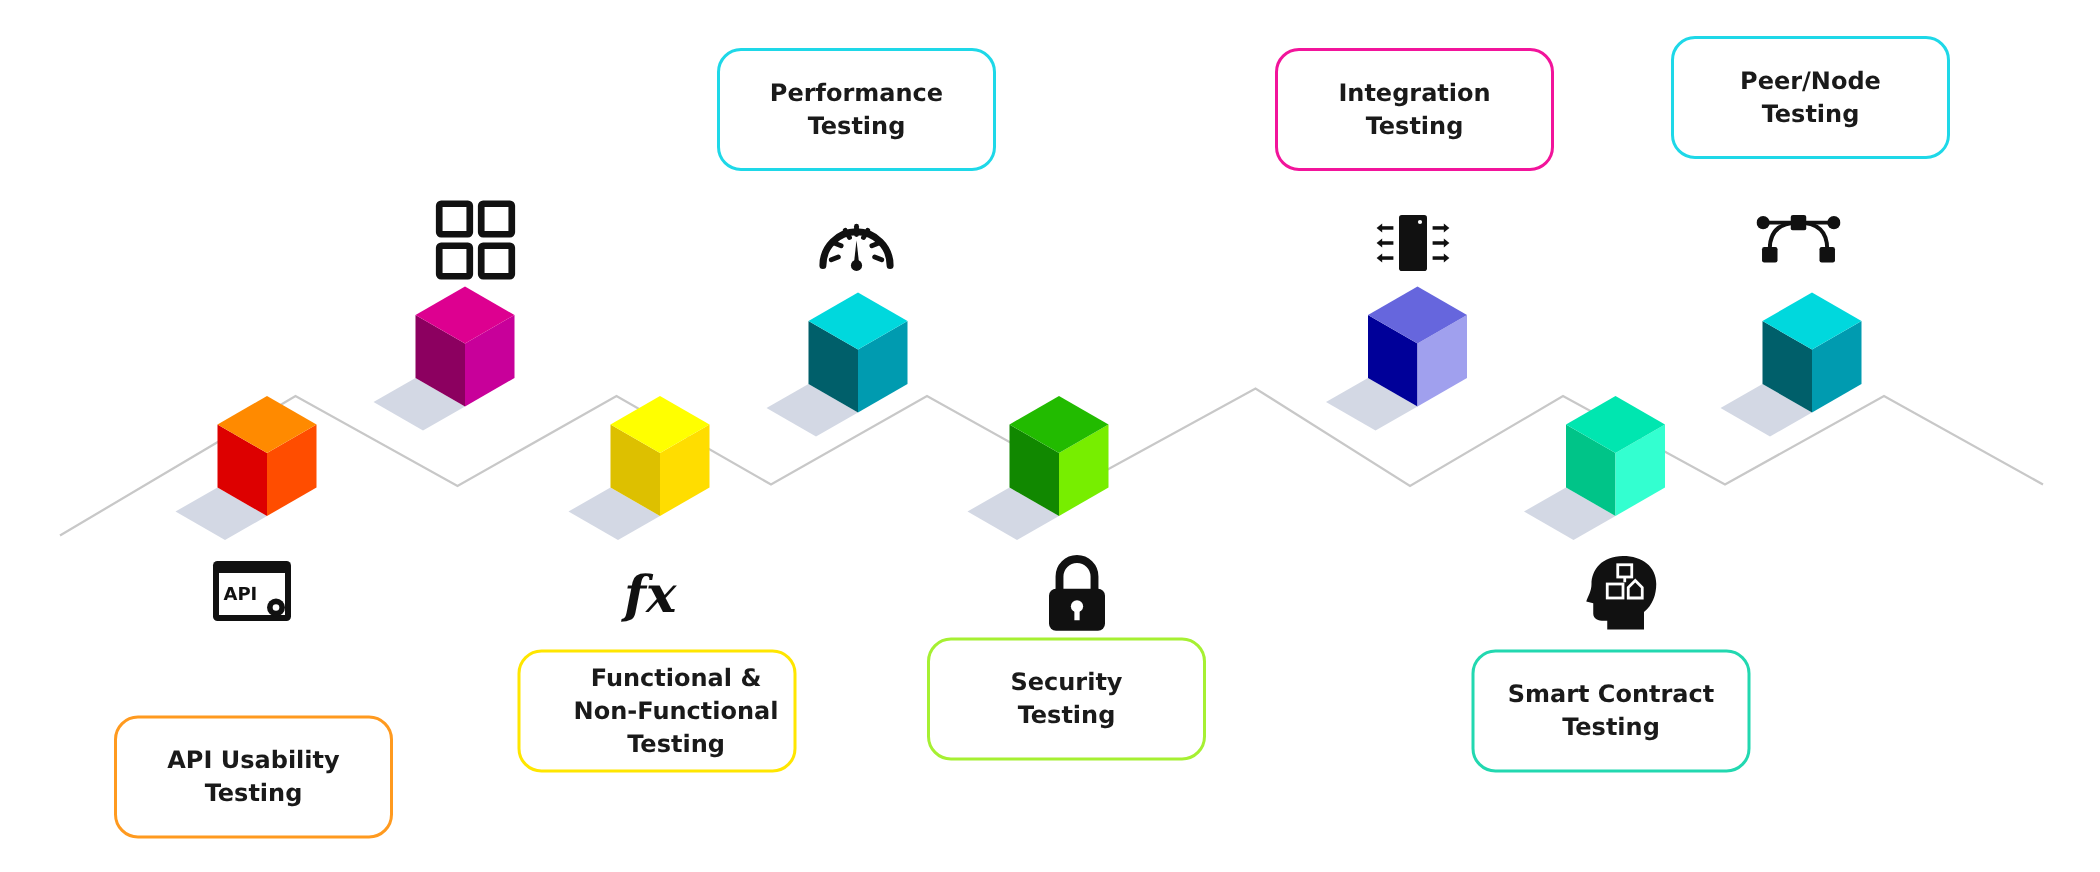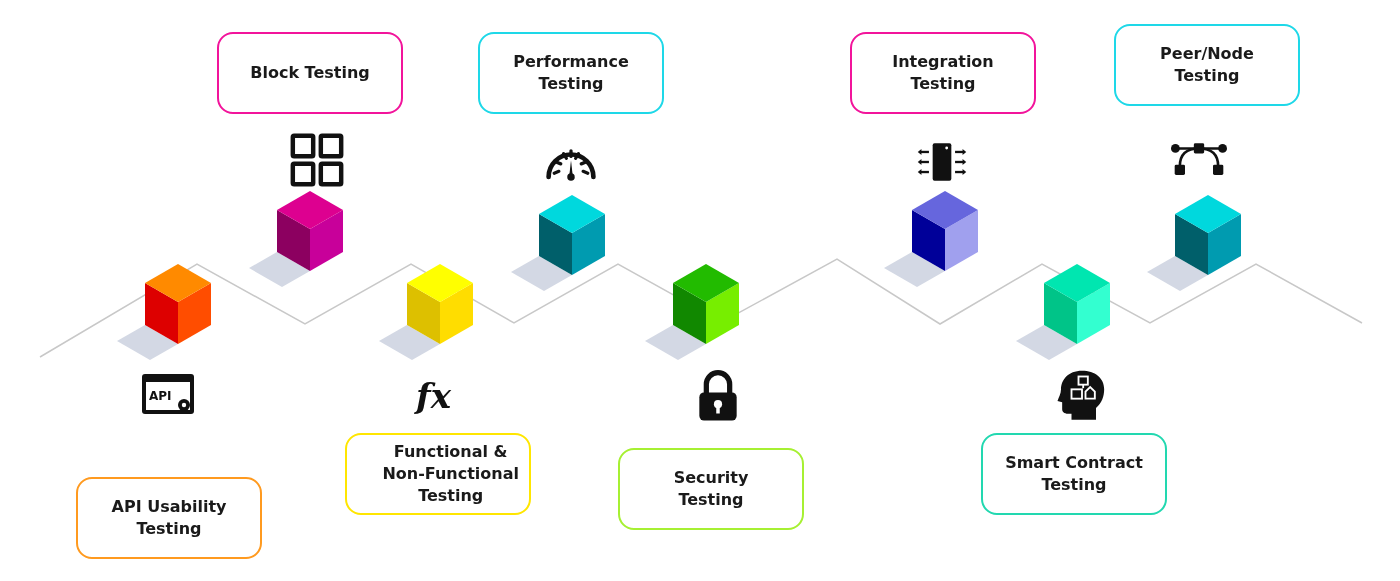--- a/index.html
+++ b/index.html
@@ -71,33 +71,30 @@
           <polygon points="1241,214 1208,233 1208,275 1241,256" fill="#009BB0"></polygon>
           <polygon points="1208,195 1241,214 1208,233 1175,214" fill="#00D8DD"></polygon>
         </g>
       </g>
   </svg>
 
   <div class="label-box" style="left: 76px; top: 433px; border-color: rgb(255, 154, 31); margin-top: 44px;">
       <span>API Usability
 Testing</span>
     </div>
-  <div class="label-box" style="left: 217px; top: 32px; border-color: rgb(242, 20, 155);">
-      <span>Block Testing</span>
-    </div>
   <div class="label-box" style="left: 345px; top: 433px; border-color: rgb(255, 230, 0); justify-content: flex-end;">
       <span>Functional &amp;
 Non-Functional
 Testing</span>
     </div>
   <div class="label-box" style="left: 478px; top: 32px; border-color: rgb(30, 216, 232);">
       <span>Performance
 Testing</span>
     </div>
-  <div class="label-box" style="left: 618px; top: 448px; border-color: rgb(166, 240, 50);">
+  <div class="label-box" style="left: 618px; top: 425px; border-color: rgb(166, 240, 50);">
       <span>Security
 Testing</span>
     </div>
   <div class="label-box" style="left: 850px; top: 32px; border-color: rgb(242, 20, 155);">
       <span>Integration
 Testing</span>
     </div>
   <div class="label-box" style="left: 981px; top: 433px; border-color: rgb(34, 216, 176); justify-content: center;">
       <span>Smart Contract
 Testing</span>

